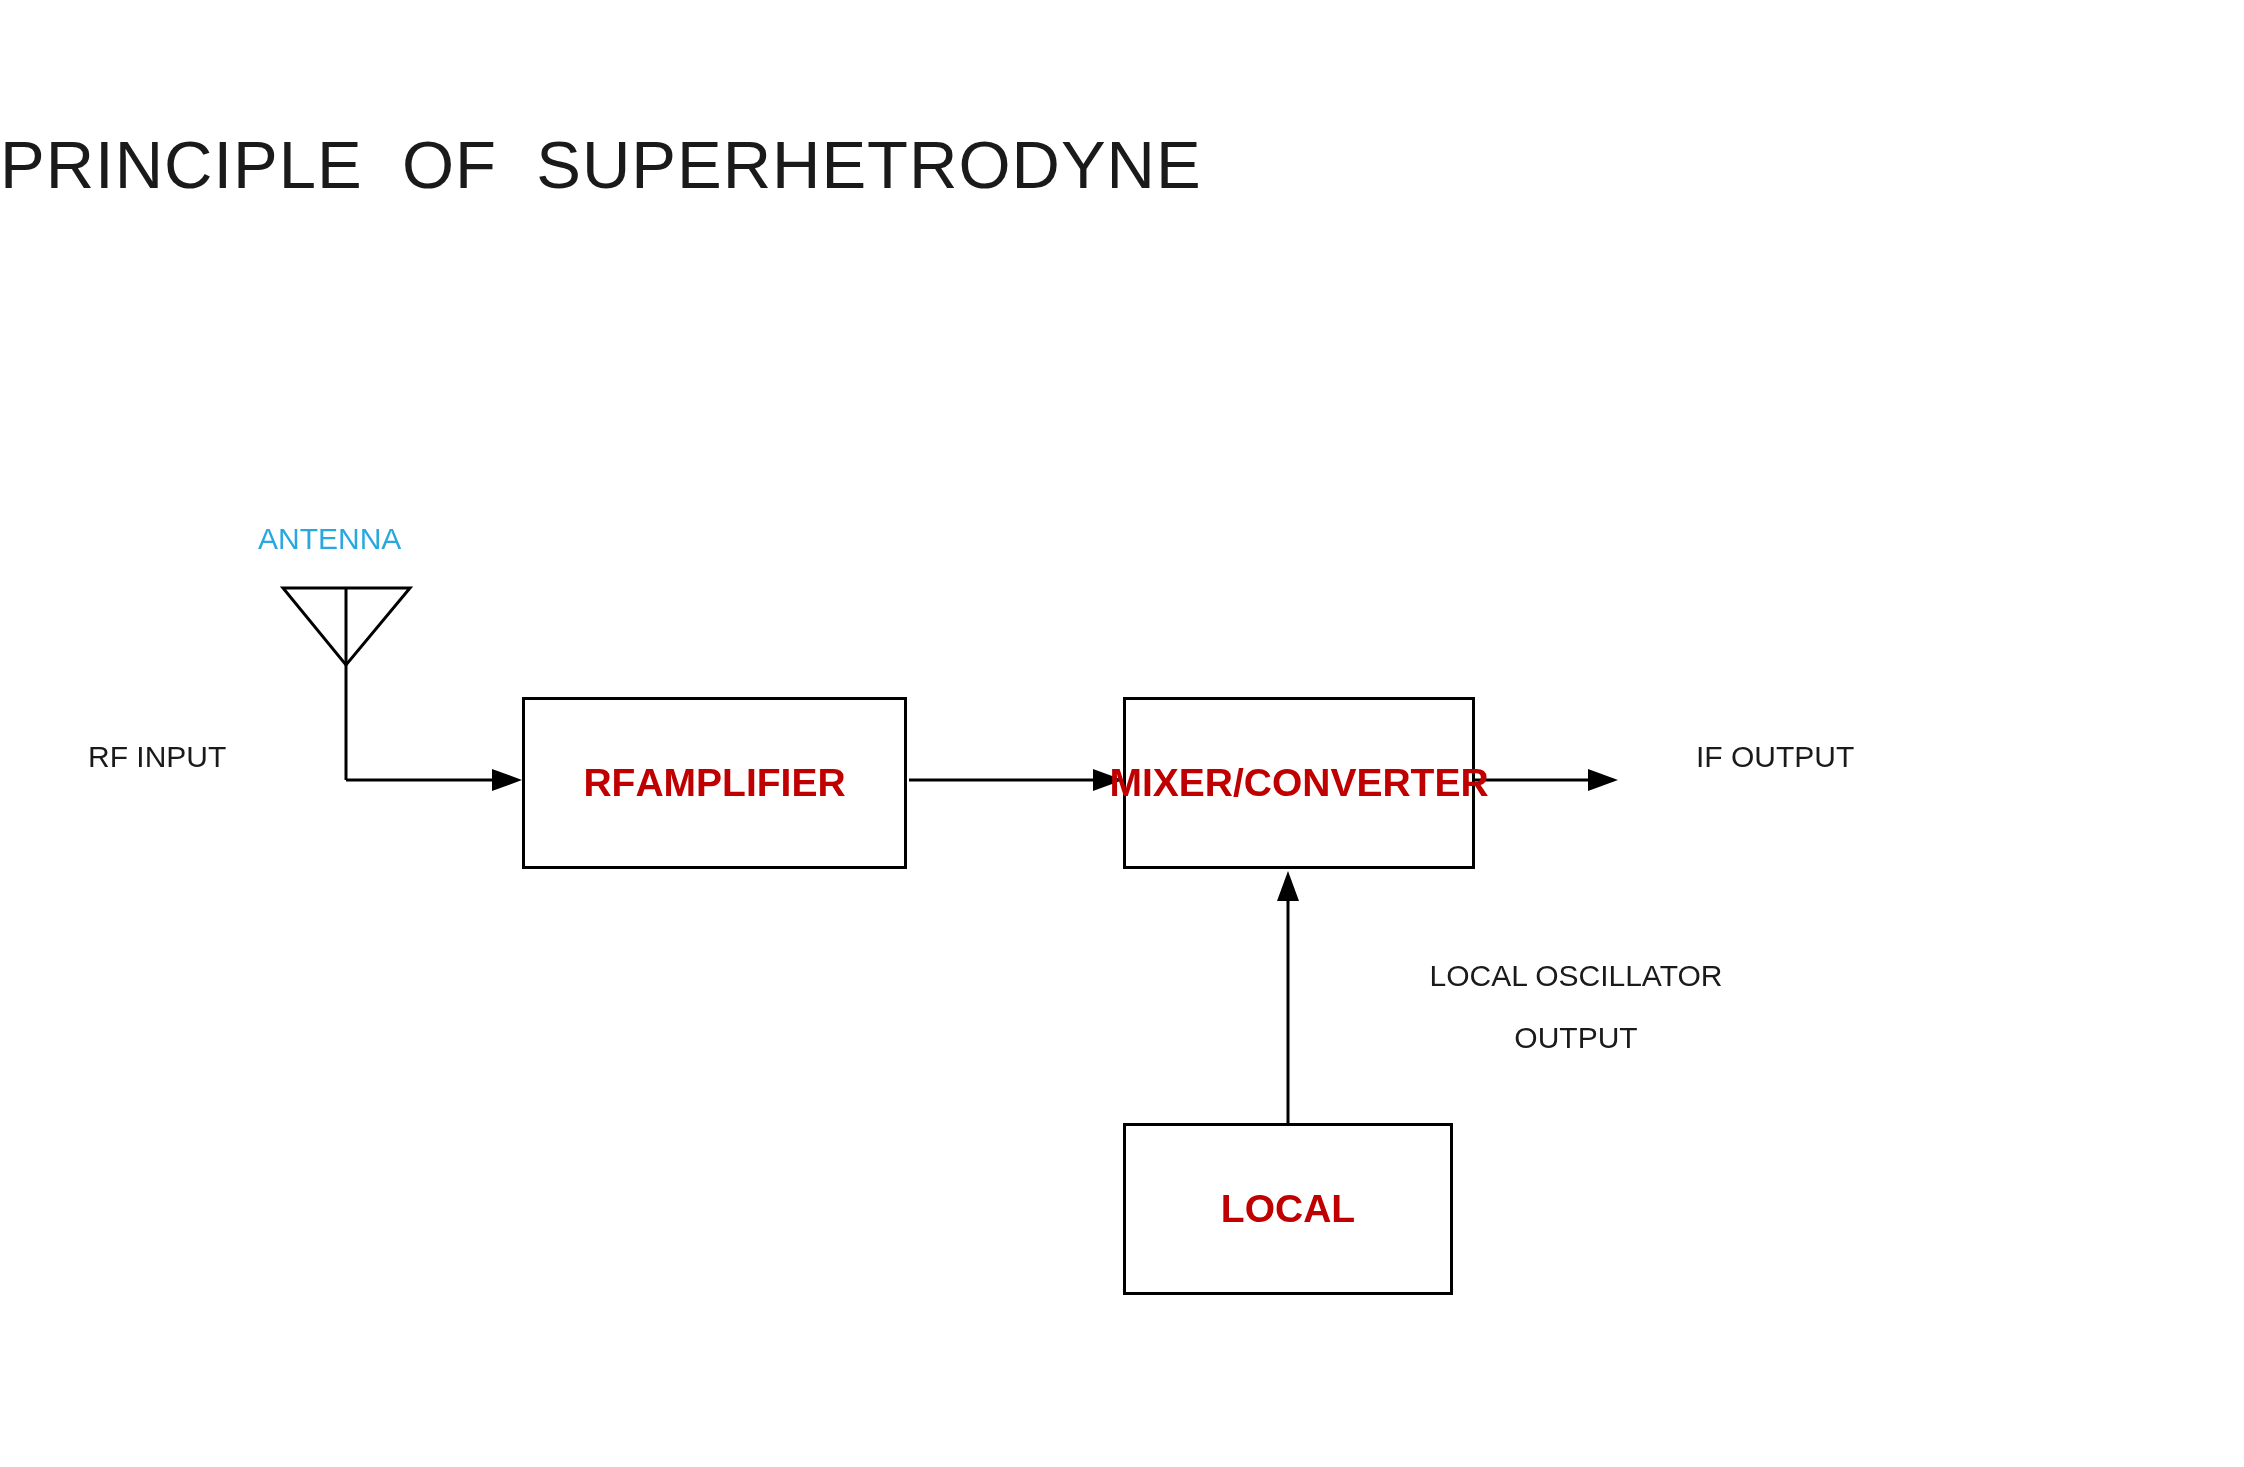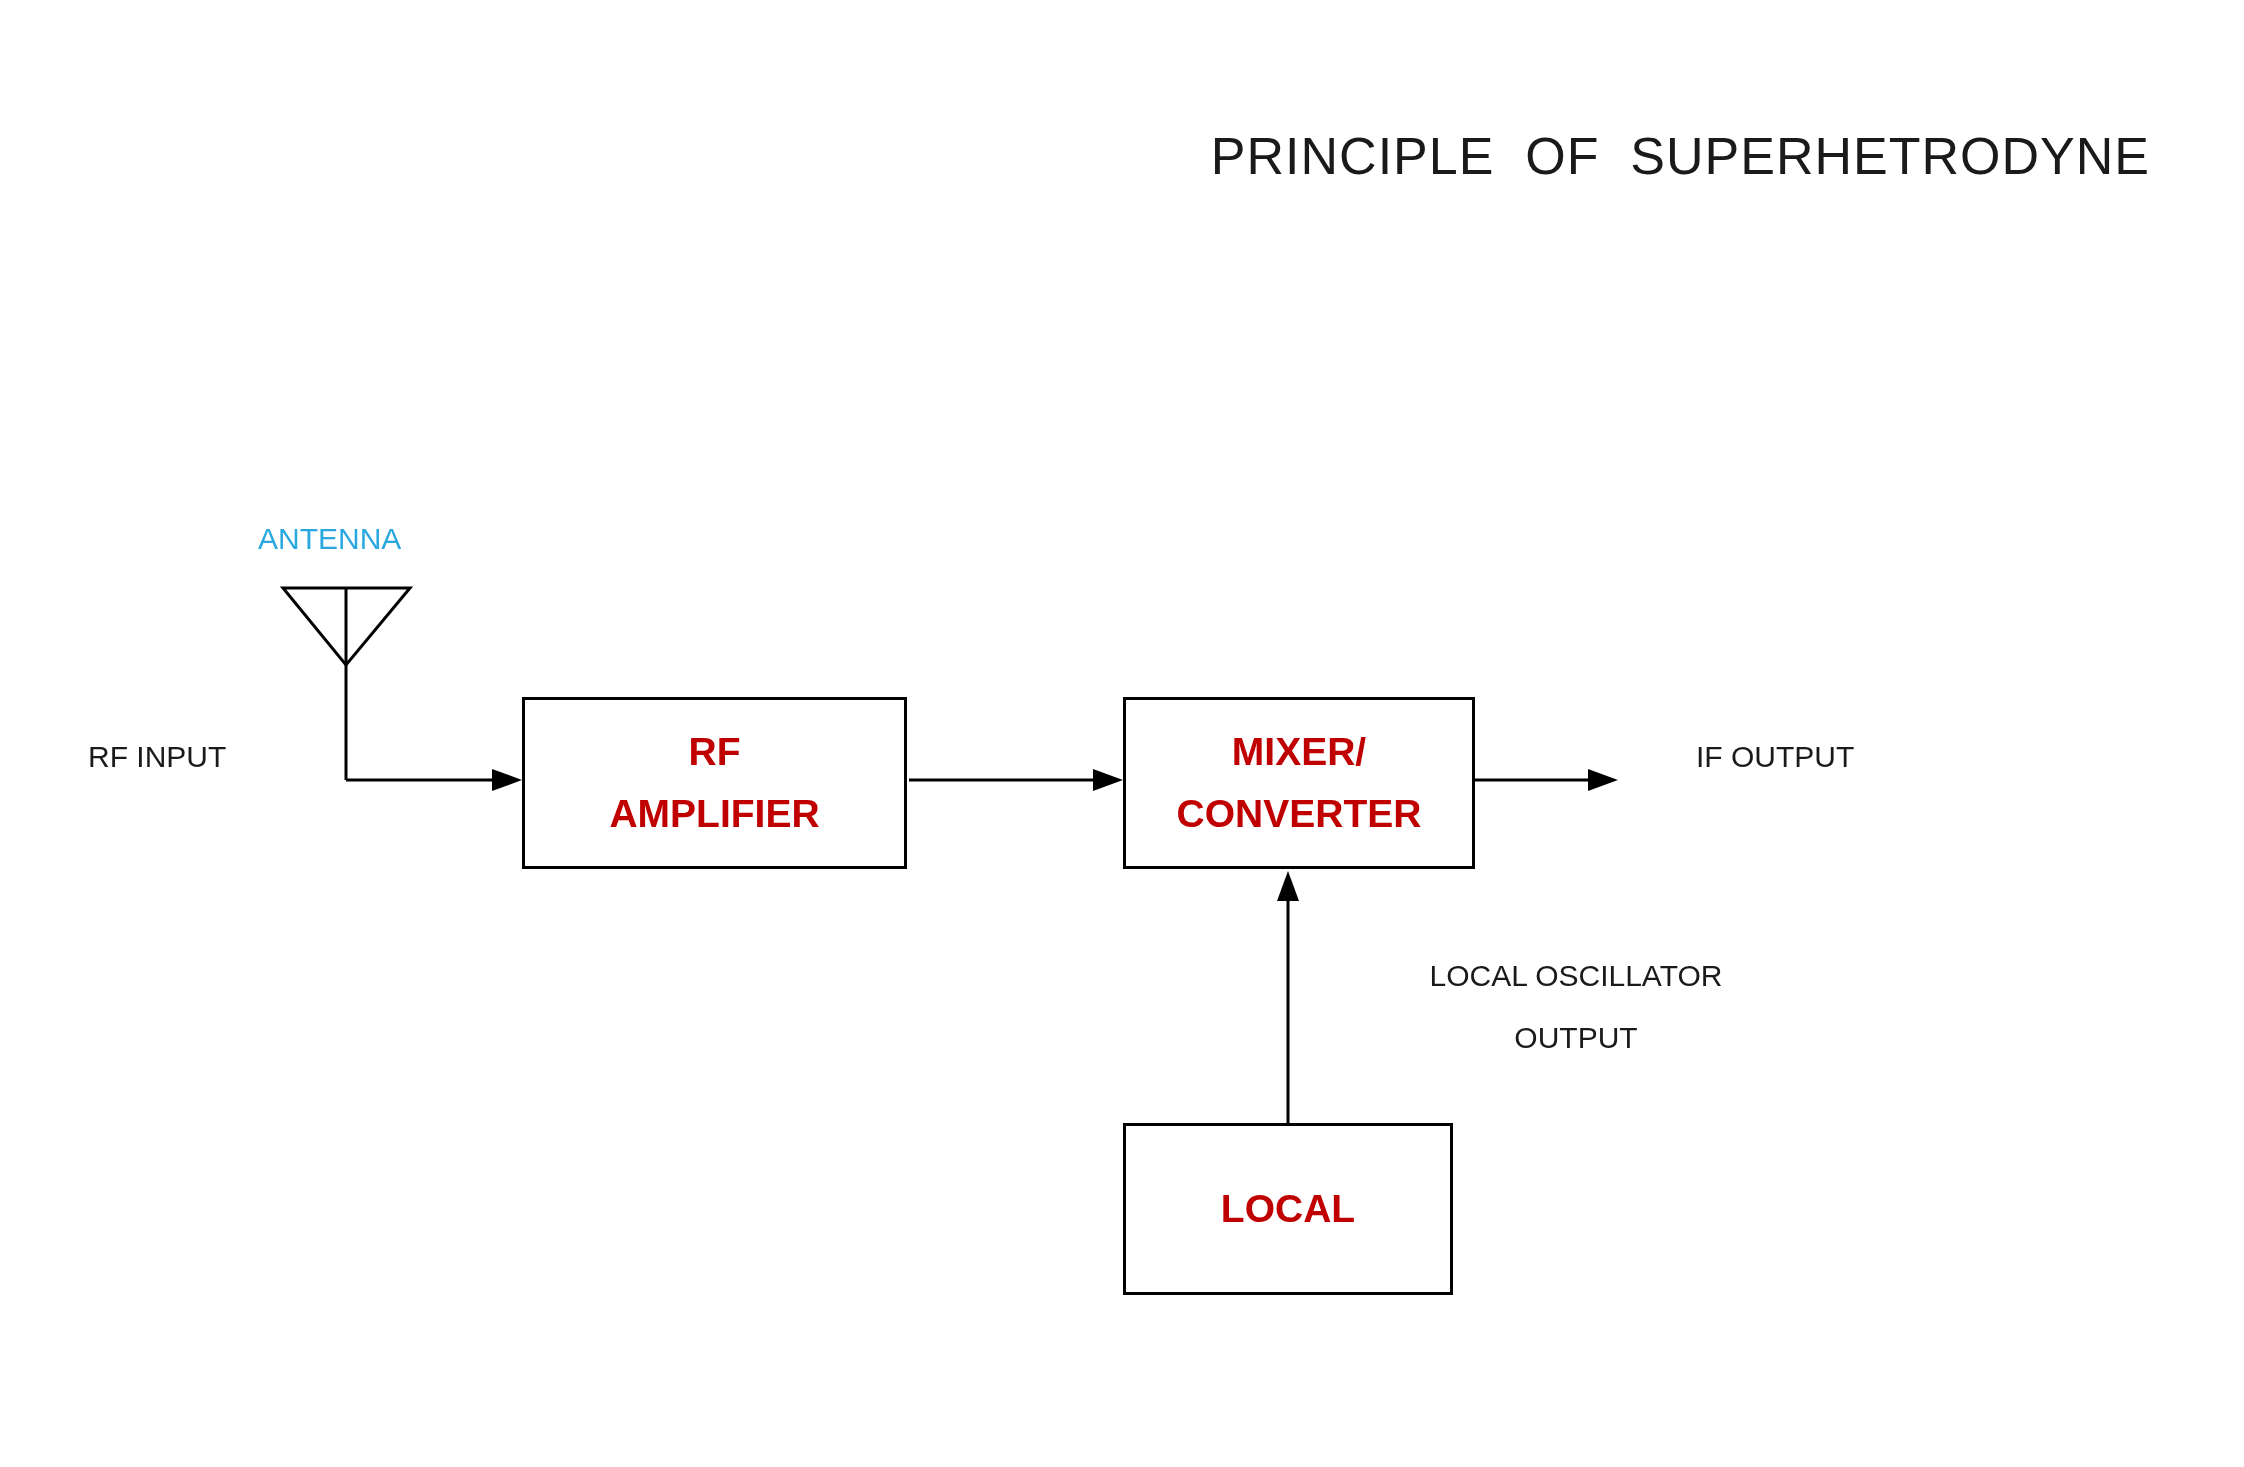--- a/index.html
+++ b/index.html
@@ -20,40 +20,40 @@
     width: 2244px;
     height: 1467px;
     background: var(--background);
     overflow: hidden;
   }
   .title {
     position: absolute;
     left: 0;
     top: 126px;
     width: 2150px;
-    text-align: right;
-    font-size: 52px;
+    text-align: left;
+    font-size: 67px;
     color: #1a1a1a;
     white-space: pre;
     letter-spacing: 1px;
   }
   .overlay {
     position: absolute;
     left: 0;
     top: 0;
     width: 2244px;
     height: 1467px;
     pointer-events: none;
   }
   .box {
     position: absolute;
     border: 3px solid var(--line);
     background: var(--background);
     display: flex;
-    flex-direction: column;
+    flex-direction: row;
     align-items: center;
     justify-content: center;
     color: var(--block-text);
     font-weight: bold;
     font-size: 39px;
     line-height: 62px;
     text-align: center;
   }
   .box-rf      { left: 522px;  top: 697px;  width: 385px; height: 172px; }
   .box-mixer   { left: 1123px; top: 697px;  width: 352px; height: 172px; }

